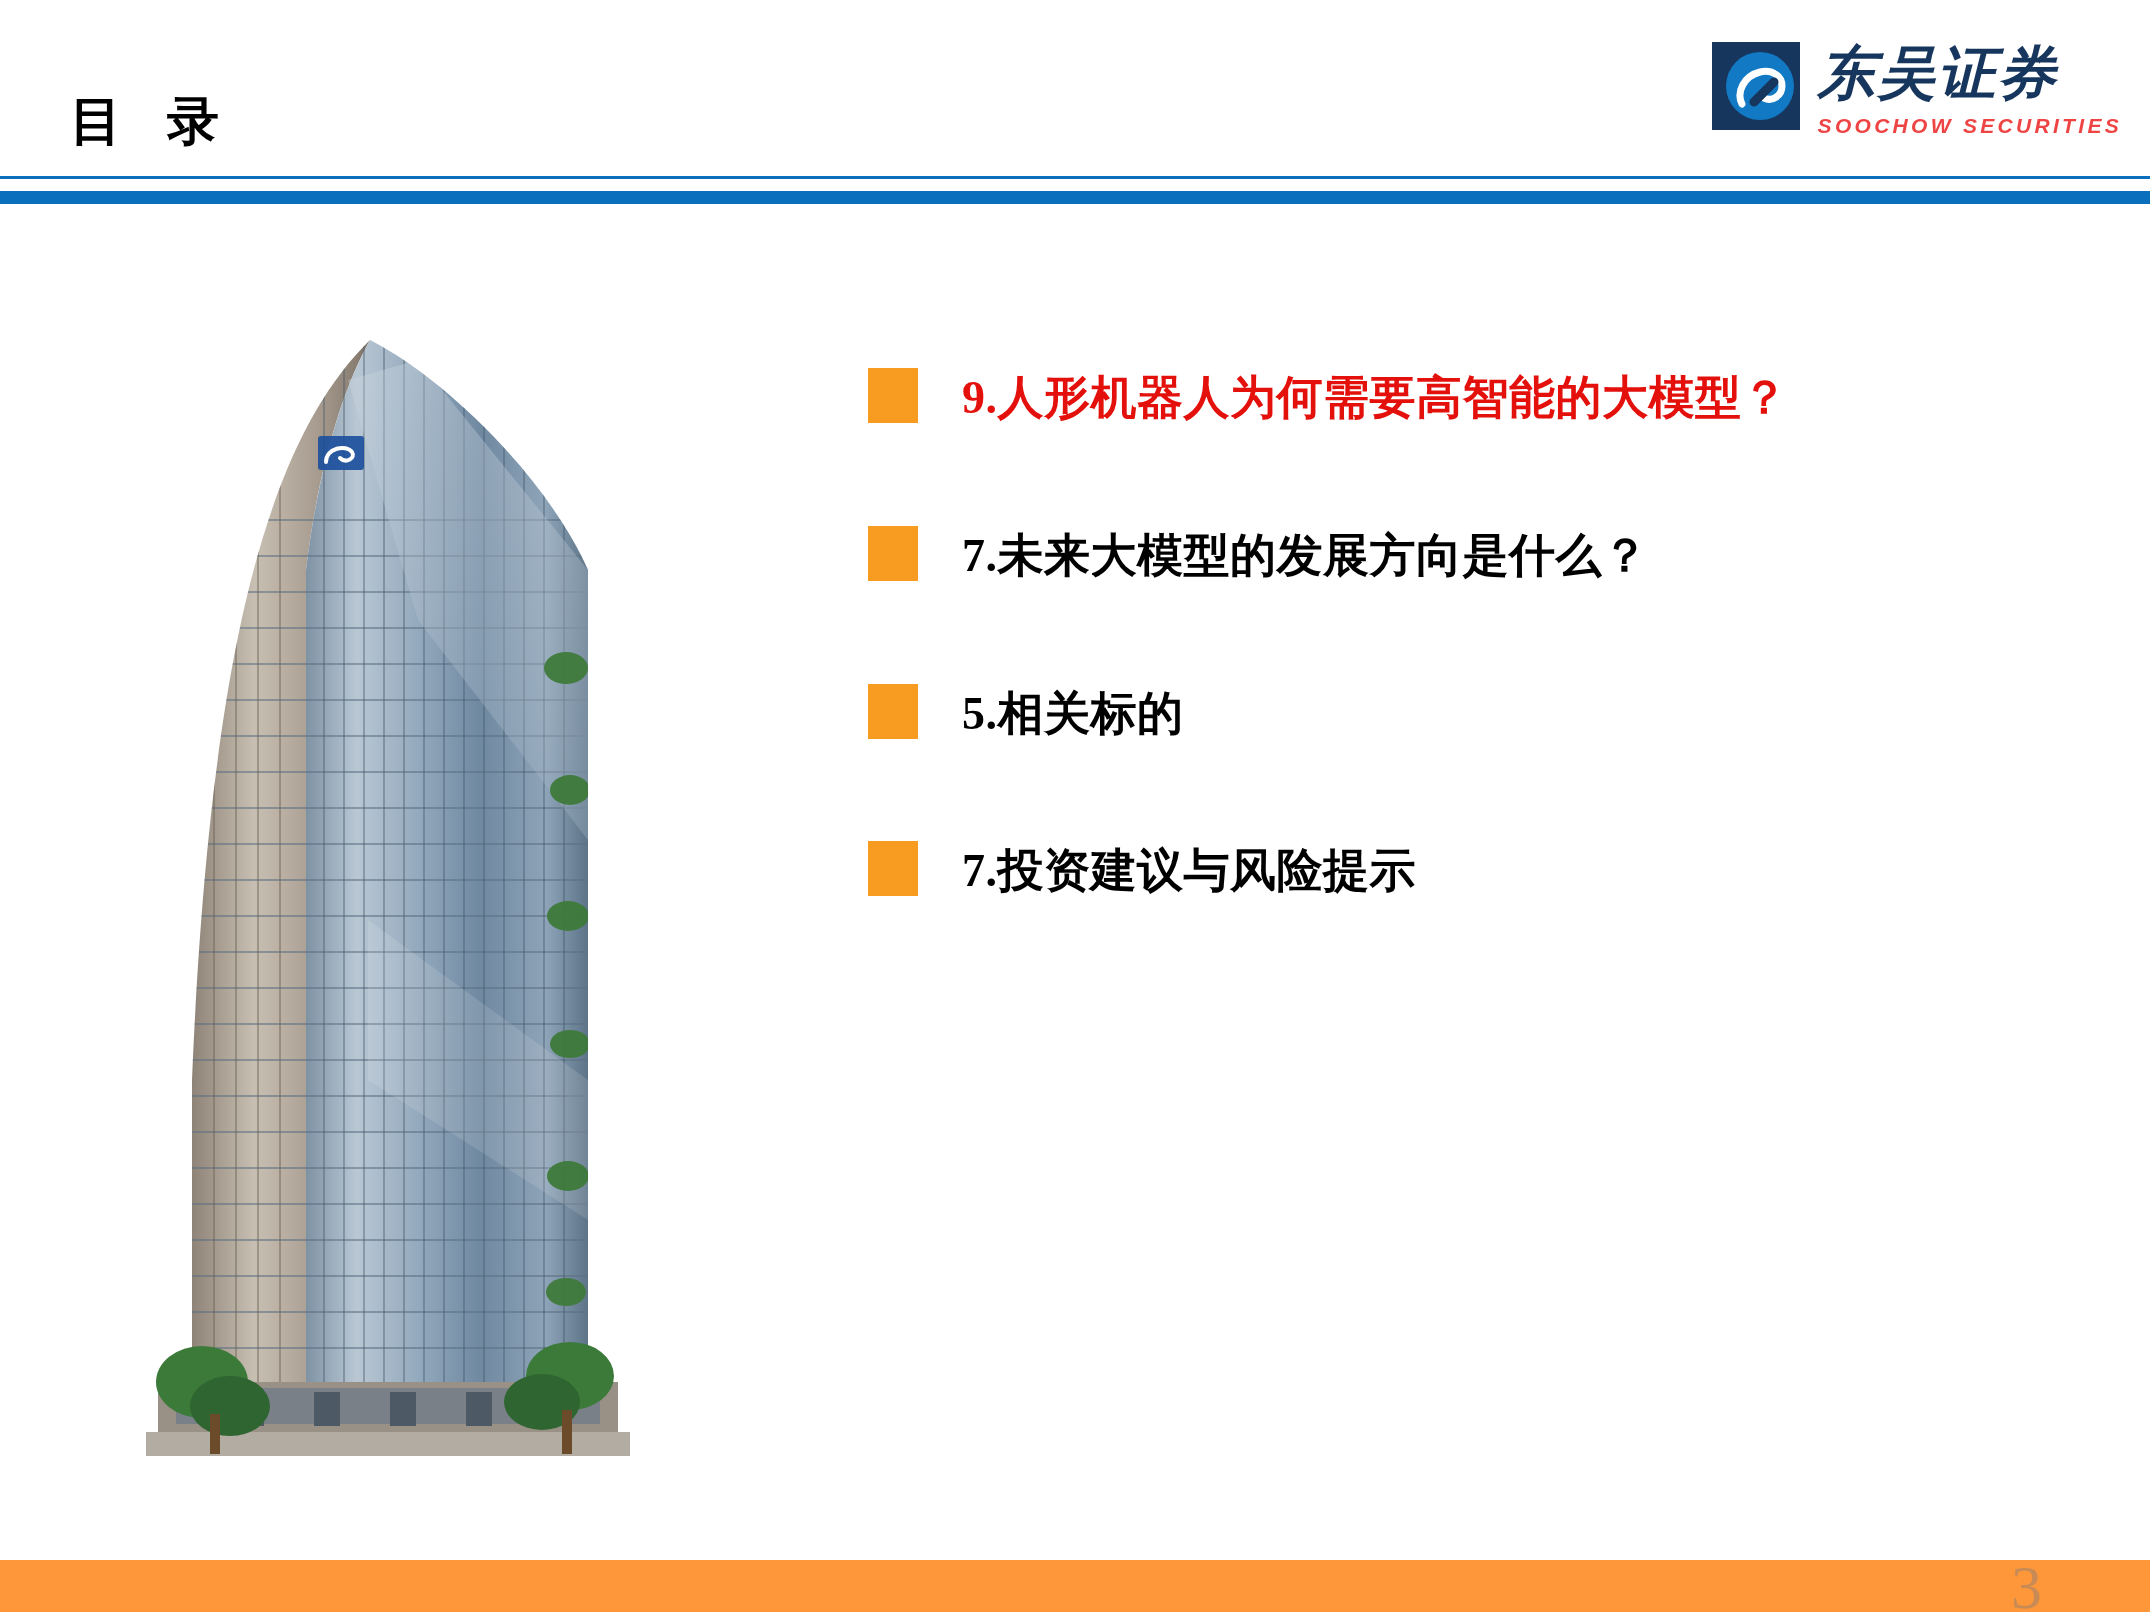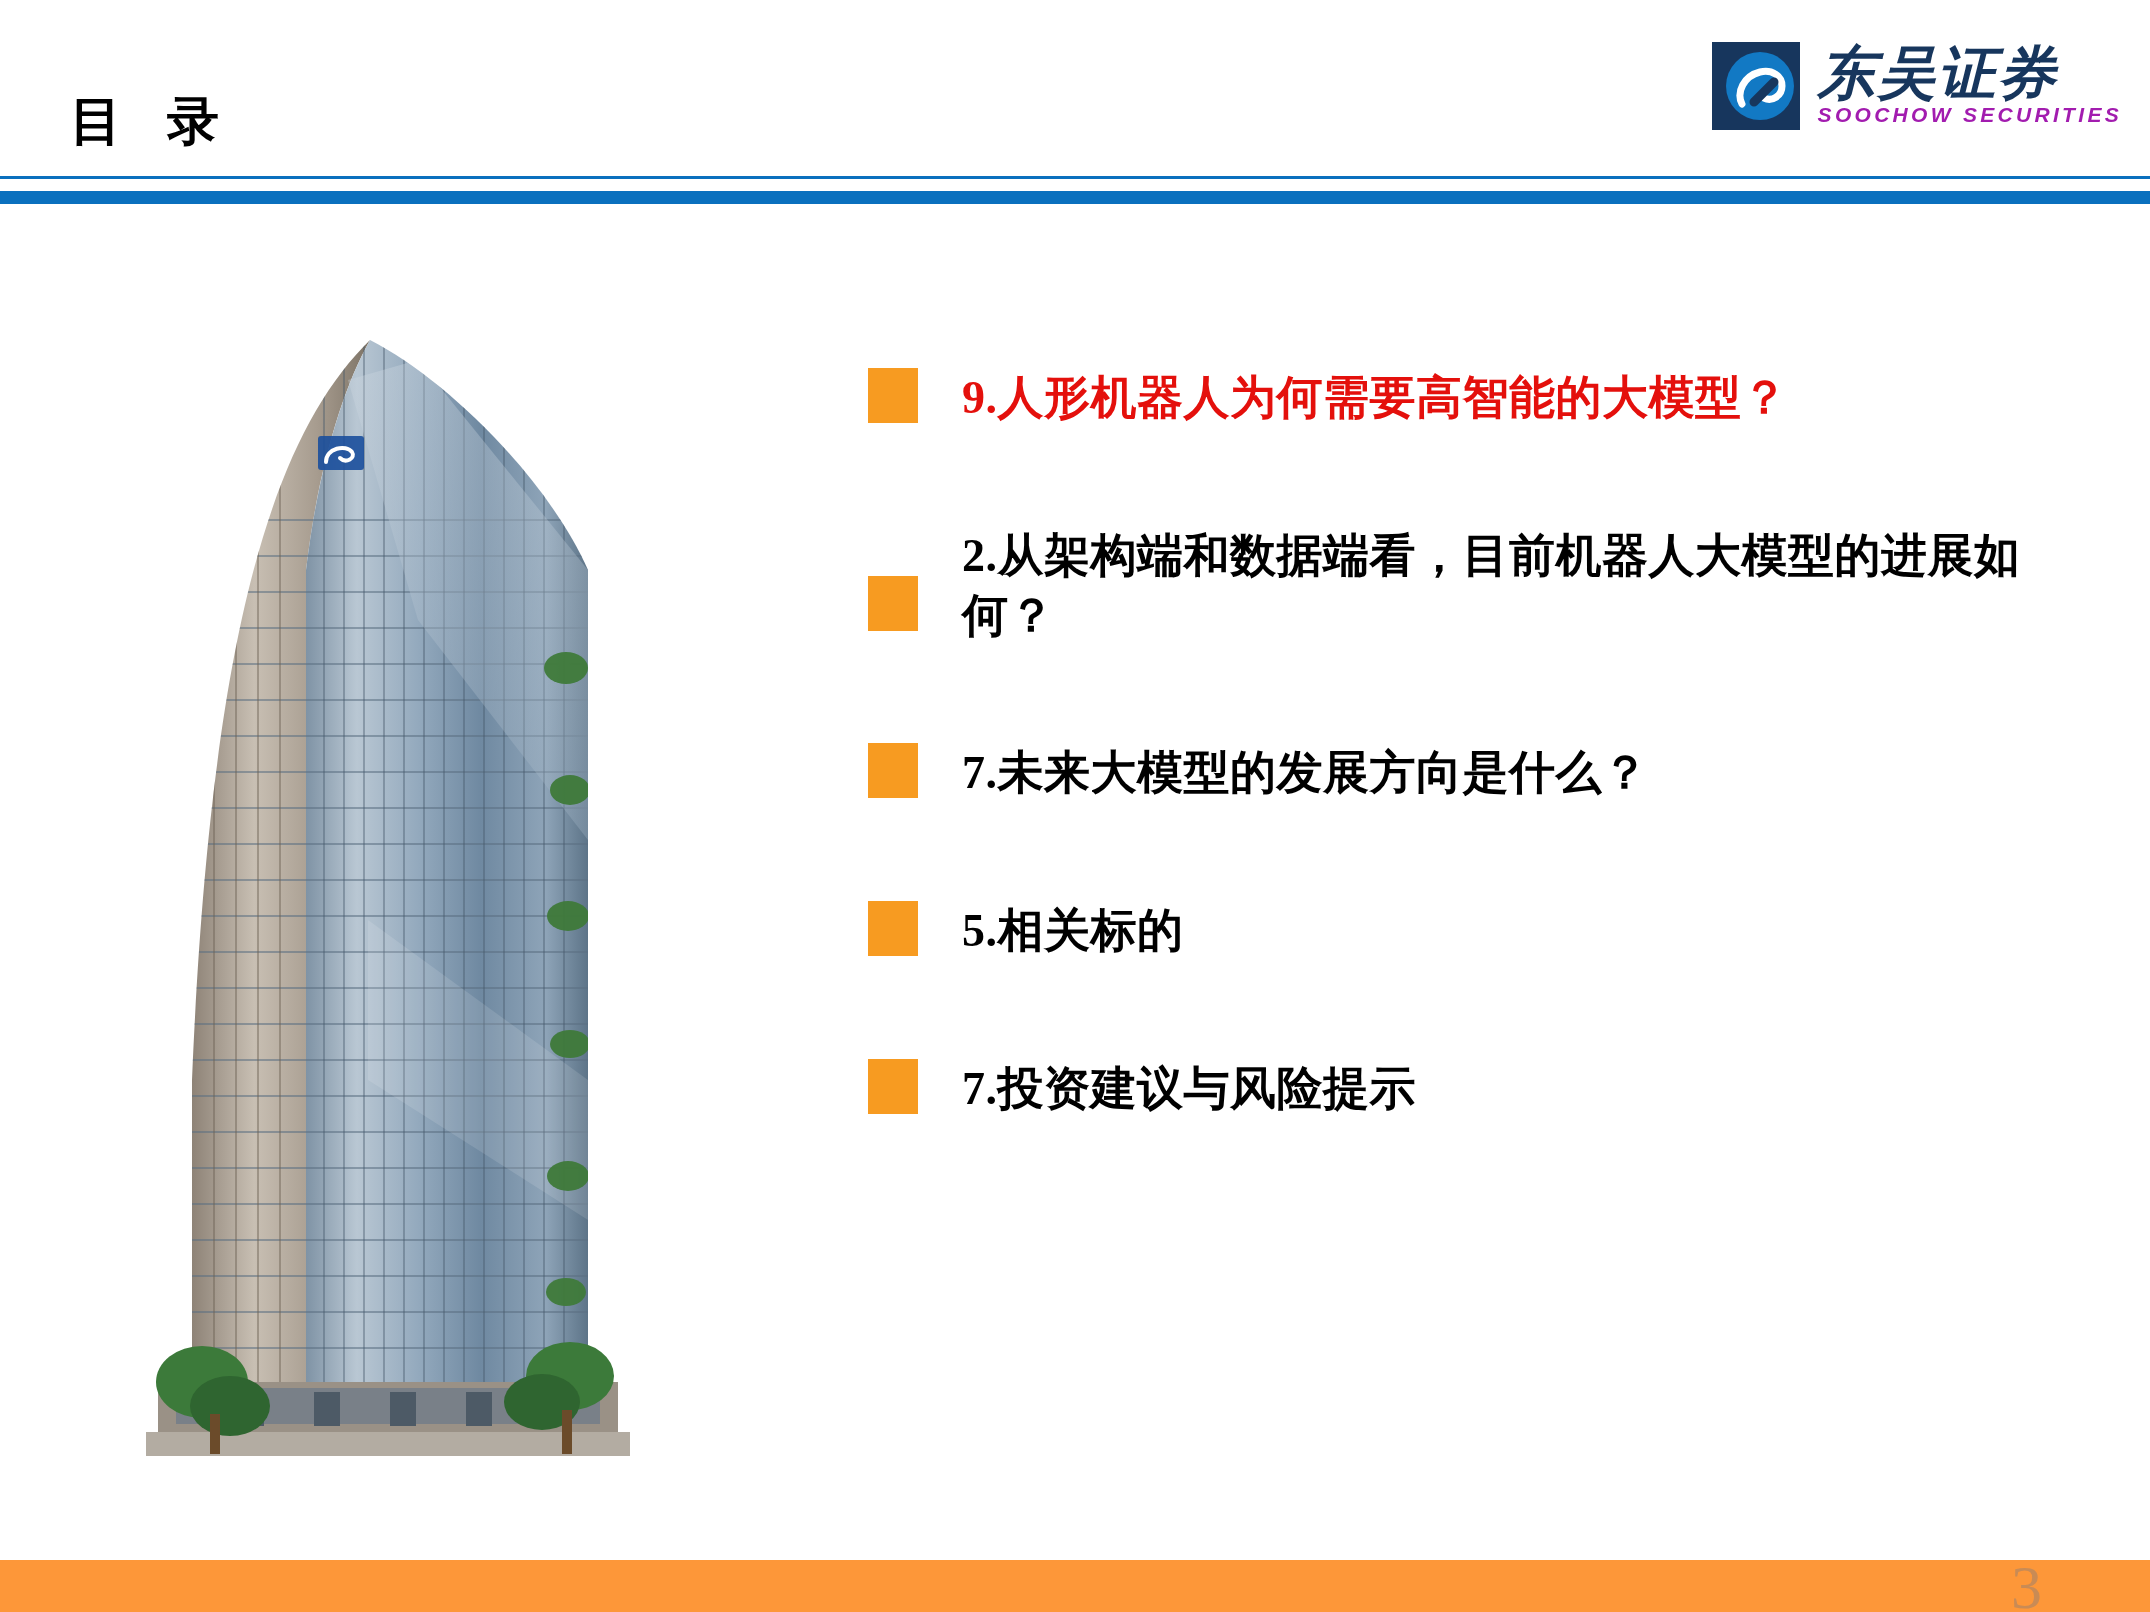--- a/index.html
+++ b/index.html
@@ -42,22 +42,22 @@
   .brand-text { display:flex; flex-direction:column; padding-top:2px; }
   .brand-cn {
     font-size:58px; font-weight:bold;
     color:#17365D; line-height:1.02;
     letter-spacing:2px;
     white-space:nowrap;
     font-family:"Liberation Serif","DejaVu Serif",serif;
   }
   .brand-en {
     font-size:21px; font-weight:bold;
-    color:#a21caf; letter-spacing:3.3px;
-    margin-top:0; white-space:nowrap;
+    color:#ef4444; letter-spacing:3.3px;
+    margin-top:11px; white-space:nowrap;
     font-family:"Liberation Sans","DejaVu Sans",sans-serif;
   }
 
   .rule-thin {
     position:absolute; left:0; top:176px;
     width:2150px; height:3px; background:#0A70BE;
   }
   .rule-thick {
     position:absolute; left:0; top:191px;
     width:2150px; height:13px; background:#0A70BE;
@@ -264,24 +264,20 @@
     </svg>
   </div>
 
   <div class="toc">
 
     <div class="toc-item">
       <span class="bullet"></span>
       <span class="toc-text accent">9.人形机器人为何需要高智能的大模型？</span>
     </div>
 
-    <div class="toc-item two-line">
-      <span class="bullet"></span>
-      <span class="toc-text">2.从架构端和数据端看，目前机器人大模型的进展如何？</span>
-    </div>
 
     <div class="toc-item">
       <span class="bullet"></span>
       <span class="toc-text">7.未来大模型的发展方向是什么？</span>
     </div>
 
     <div class="toc-item">
       <span class="bullet"></span>
       <span class="toc-text">5.相关标的</span>
     </div>

